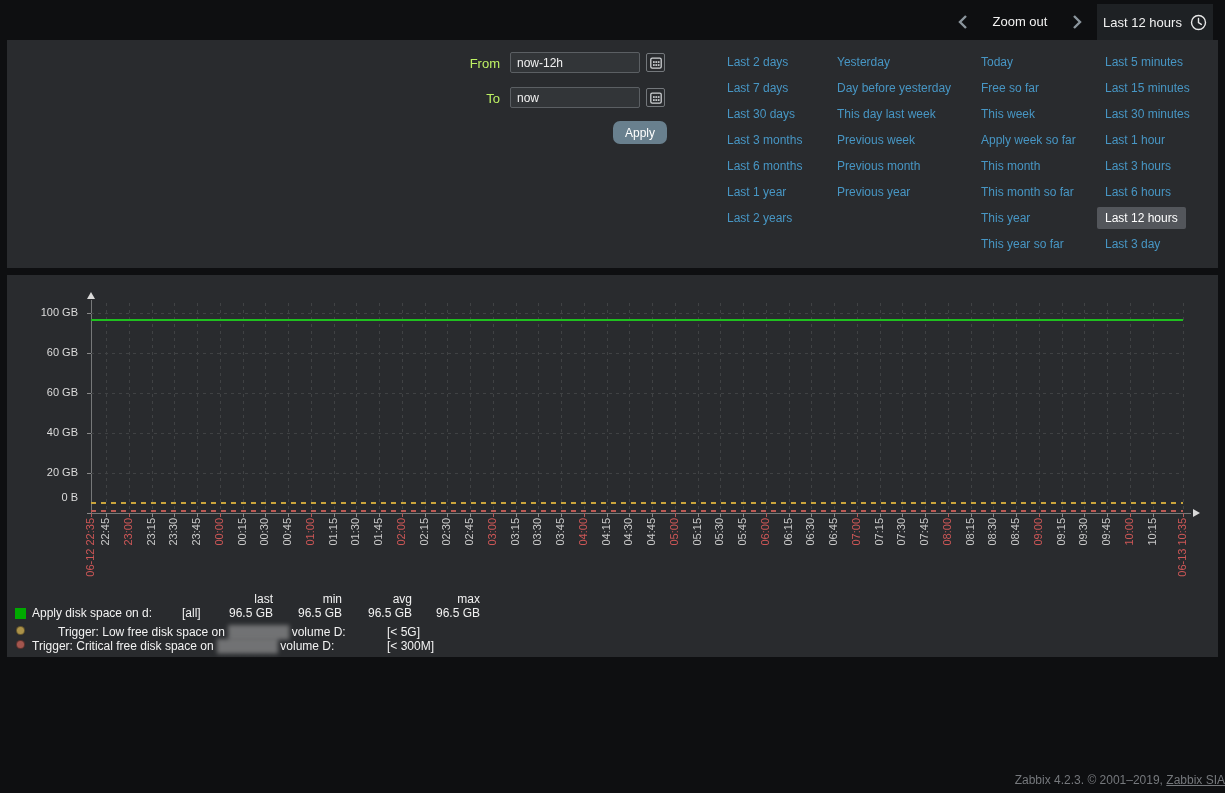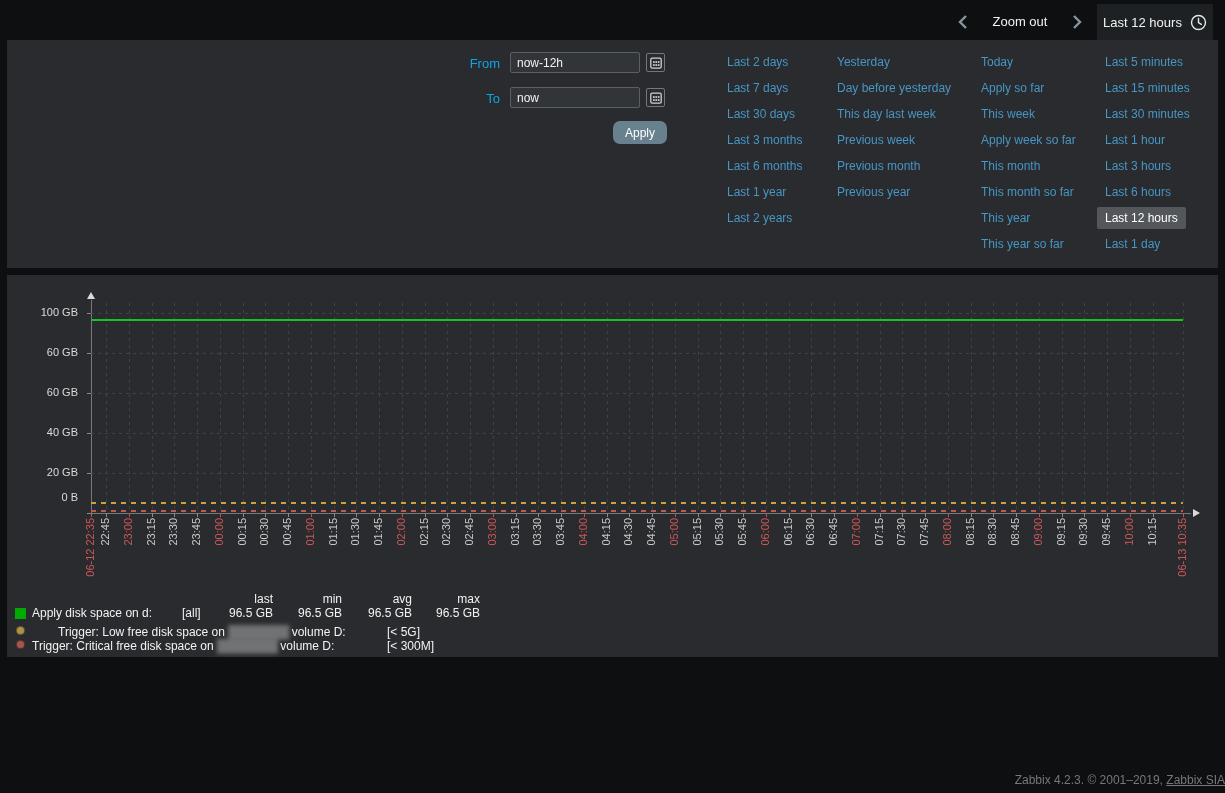--- a/index.html
+++ b/index.html
@@ -12,21 +12,21 @@
              align-items:center; justify-content:center; cursor:pointer; }
   #btn-prev { left:948px; } #btn-next { left:1062px; }
   #zoom-out { position:absolute; left:983px; top:14px; width:74px; text-align:center;
               color:#f2f2f2; font-size:13px; cursor:pointer; }
   #range-tab { position:absolute; left:1097px; top:4px; width:116px; height:36px;
                background:#1e2124; display:flex; align-items:center; justify-content:center;
                gap:8px; color:#f2f2f2; font-size:13px; cursor:pointer; }
 
   
   #filter { position:absolute; left:7px; top:40px; width:1211px; height:228px; background:#292b2e; }
-  .fld-label { position:absolute; width:73px; text-align:right; color:#0ea5e9; font-size:13px; }
+  .fld-label { position:absolute; width:73px; text-align:right; color:#bef264; font-size:13px; }
   .txt-input { position:absolute; width:130px; height:21px; background:#323538;
                border:1px solid #5b5f63; border-radius:2px; color:#f2f2f2;
                font-size:12px; padding:0 6px; font-family:"Liberation Sans", sans-serif; }
   .cal-btn { position:absolute; width:19px; height:19px; border:1px solid #74787c;
              border-radius:2px; background:transparent; display:flex; align-items:center;
              justify-content:center; cursor:pointer; }
   #apply-btn { position:absolute; left:606px; top:81px; width:54px; height:23px;
                background:#69808e; color:#fff; border:none; border-radius:7px;
                font-size:12px; cursor:pointer; font-family:"Liberation Sans", sans-serif; }
   .time-col { position:absolute; top:11px; }
@@ -145,37 +145,37 @@
       <div class="time-col tc1">
         <div class="time-row"><a class="time-link">Yesterday</a></div>
         <div class="time-row"><a class="time-link">Day before yesterday</a></div>
         <div class="time-row"><a class="time-link">This day last week</a></div>
         <div class="time-row"><a class="time-link">Previous week</a></div>
         <div class="time-row"><a class="time-link">Previous month</a></div>
         <div class="time-row"><a class="time-link">Previous year</a></div>
       </div>
       <div class="time-col tc2">
         <div class="time-row"><a class="time-link">Today</a></div>
-        <div class="time-row"><a class="time-link">Apply so far</a></div>
+        <div class="time-row"><a class="time-link">Free so far</a></div>
         <div class="time-row"><a class="time-link">This week</a></div>
         <div class="time-row"><a class="time-link">Apply week so far</a></div>
         <div class="time-row"><a class="time-link">This month</a></div>
         <div class="time-row"><a class="time-link">This month so far</a></div>
         <div class="time-row"><a class="time-link">This year</a></div>
         <div class="time-row"><a class="time-link">This year so far</a></div>
       </div>
       <div class="time-col tc3">
         <div class="time-row"><a class="time-link">Last 5 minutes</a></div>
         <div class="time-row"><a class="time-link">Last 15 minutes</a></div>
         <div class="time-row"><a class="time-link">Last 30 minutes</a></div>
         <div class="time-row"><a class="time-link">Last 1 hour</a></div>
         <div class="time-row"><a class="time-link">Last 3 hours</a></div>
         <div class="time-row"><a class="time-link">Last 6 hours</a></div>
         <div class="time-row"><a class="time-link selected">Last 12 hours</a></div>
-        <div class="time-row"><a class="time-link">Last 1 day</a></div>
+        <div class="time-row"><a class="time-link">Last 3 day</a></div>
       </div>
     </div>
 </div>
 
 <div id="graph">
 
   <div id="ylabels">
       <div class="ylabel" style="top: 31px;">100 GB</div>
       <div class="ylabel" style="top: 71px;">60 GB</div>
       <div class="ylabel" style="top: 111px;">60 GB</div>

